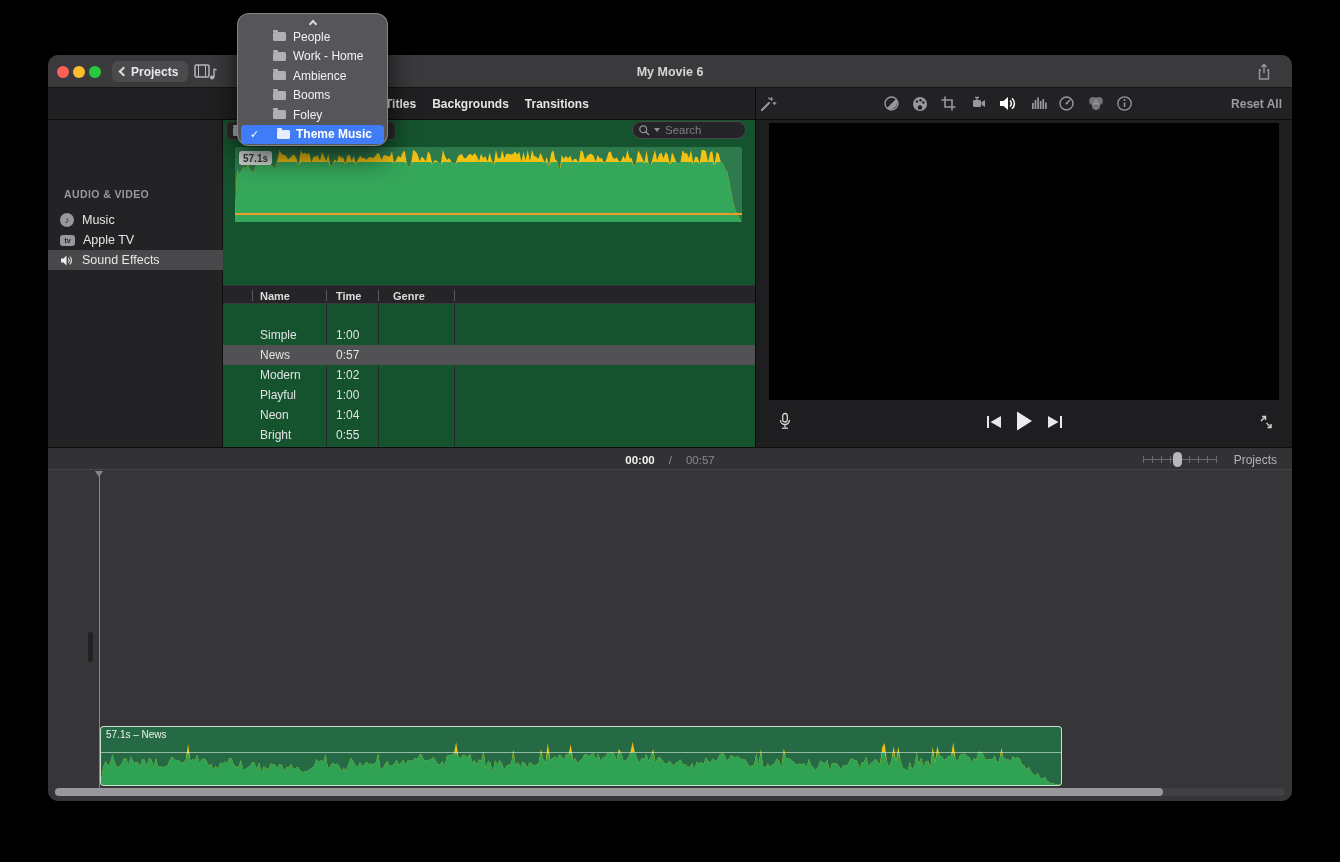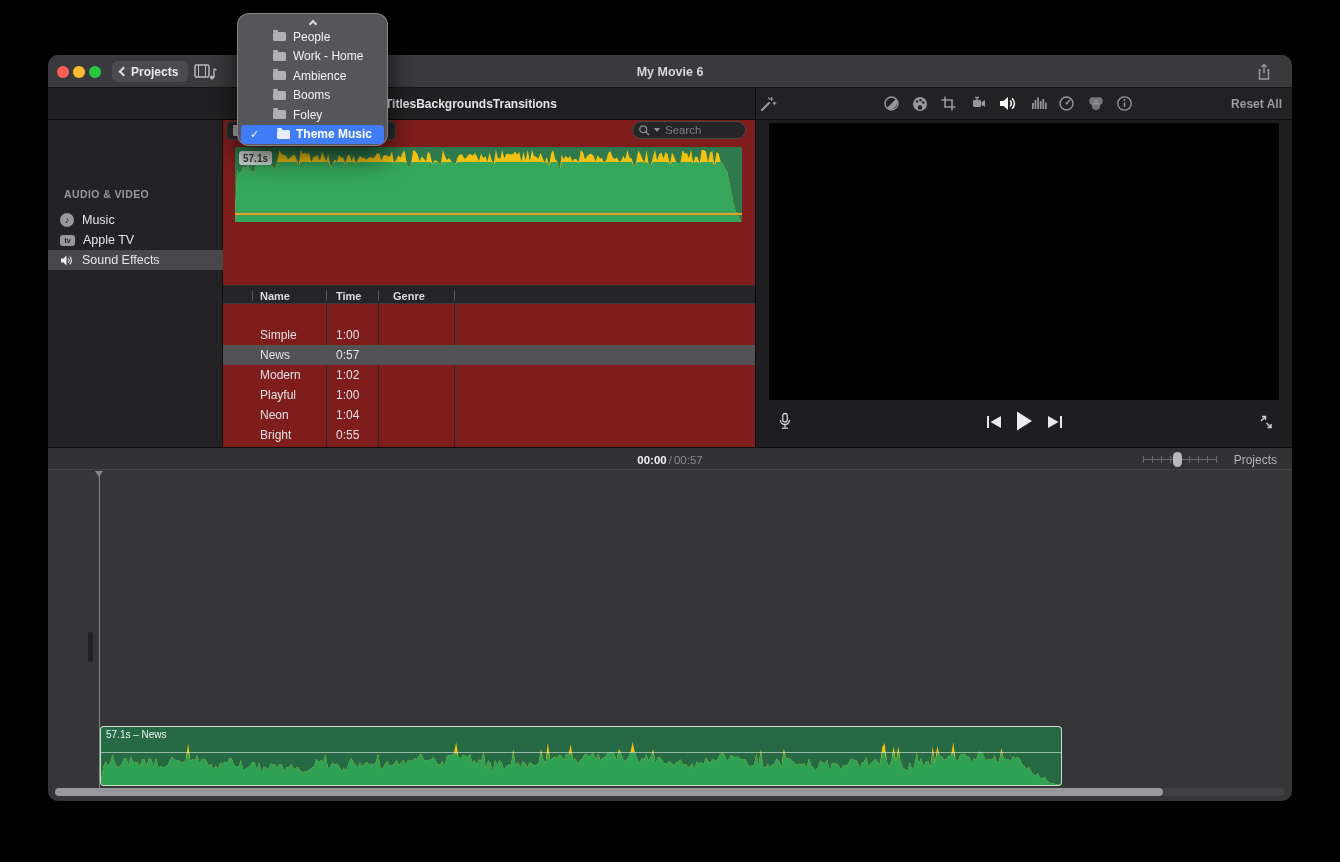--- a/index.html
+++ b/index.html
@@ -16,40 +16,40 @@
   #projectsBtn{position:absolute;left:64px;top:6px;height:21px;padding:0 10px 0 8px;border-radius:6px;
     background:#4b4b4e;color:#e8e8ea;font-size:12px;font-weight:700;display:flex;align-items:center;gap:4px;}
   .chevL{width:7px;height:7px;border-left:2px solid #dcdcde;border-bottom:2px solid #dcdcde;transform:rotate(45deg);margin-top:0px;}
   #mediaIcon{position:absolute;left:145px;top:7px;}
   #winTitle{position:absolute;left:0;right:0;top:0;height:33px;display:flex;align-items:center;justify-content:center;
     color:#d6d6d8;font-size:12.5px;font-weight:700;}
   #shareIcon{position:absolute;left:1207px;top:7px;}
 
   
   #tabstrip{position:absolute;left:0;top:33px;width:707px;height:32px;background:#202022;border-bottom:1px solid #0d0d0d;}
-  #tabs{position:absolute;left:337px;top:0;height:32px;display:flex;gap:0;align-items:center;}
+  #tabs{position:absolute;left:337px;top:0;height:32px;display:flex;gap:16px;align-items:center;}
   .tab{color:#e4e4e6;font-size:12px;font-weight:700;}
   #adjuststrip{position:absolute;left:707px;top:33px;width:537px;height:32px;background:#222224;
     border-bottom:1px solid #0d0d0d;border-left:1px solid #0b0b0b;}
   .aicon{position:absolute;top:7px;}
   #resetAll{position:absolute;right:10px;top:0;height:32px;display:flex;align-items:center;color:#9c9ca0;font-size:12px;font-weight:600;}
 
   
   #sidebar{position:absolute;left:0;top:65px;width:175px;height:327px;background:#232325;border-right:1px solid #0e0e0e;}
   #sbHeader{position:absolute;left:16px;top:68px;color:#98989c;font-size:10.5px;font-weight:700;letter-spacing:.4px;}
   .sbItem{position:absolute;left:0;width:175px;height:20px;display:flex;align-items:center;gap:8px;padding-left:12px;
     color:#e6e6e8;font-size:12.5px;}
   .sbItem.sel{background:#48484a;}
   .circleIcon{width:14px;height:14px;border-radius:50%;background:#98989c;color:#232325;display:flex;align-items:center;
     justify-content:center;font-size:9px;font-weight:700;}
   .tvIcon{width:15px;height:11px;border-radius:3px;background:#98989c;color:#232325;display:flex;align-items:center;
     justify-content:center;font-size:7px;font-weight:700;}
 
   
-  #listpane{position:absolute;left:175px;top:65px;width:532px;height:327px;background:#7f1d1d;}
+  #listpane{position:absolute;left:175px;top:65px;width:532px;height:327px;background:#14532d;}
   #popupSliver{position:absolute;left:3px;top:1px;width:170px;height:19px;background:#2a2a2c;border:1px solid #454547;border-radius:5px;}
   #searchField{position:absolute;left:409px;top:1px;width:114px;height:18px;background:#252527;border:1px solid #48484a;
     border-radius:9px;display:flex;align-items:center;padding-left:5px;gap:3px;}
   #searchField input{background:transparent;border:none;outline:none;color:#cfcfd2;font-size:11.5px;width:78px;
     font-family:"Liberation Sans",sans-serif;}
   #searchField input::placeholder{color:#7f7f84;}
   .chevDown{width:0;height:0;border-left:3px solid transparent;border-right:3px solid transparent;border-top:4px solid #8e8e93;}
 
   
   #previewBox{position:absolute;left:12px;top:27px;width:507px;height:75px;background:var(--wavePrevBg);border-radius:2px;overflow:hidden;padding-left:20px;}
@@ -68,21 +68,21 @@
   .cell{position:absolute;top:0;height:20px;display:flex;align-items:center;color:#e2e2e4;font-size:12px;}
   .cell.name{left:37px;} .cell.time{left:113px;}
 
   
   #viewerpane{position:absolute;left:707px;top:65px;width:537px;height:327px;background:#1e1e20;border-left:1px solid #0b0b0b;}
   #viewerBlack{position:absolute;left:13px;top:3px;width:510px;height:277px;background:#000;}
   .transIcon{position:absolute;top:292px;}
 
   
   #tltoolbar{position:absolute;left:0;top:392px;width:1244px;height:23px;background:#323234;border-top:1px solid #0e0e0e;border-bottom:1px solid #454547;}
-  #timecode{position:absolute;left:0;right:0;top:0;height:23px;display:flex;align-items:center;justify-content:center;gap:2px;font-size:11.5px;}
+  #timecode{position:absolute;left:0;right:0;top:0;height:23px;display:flex;align-items:center;justify-content:center;gap:14px;font-size:11.5px;}
   #tcCur{color:#f2f2f4;font-weight:700;} .tcDim{color:#8a8a8e;font-weight:400;}
   #zoomSlider{position:absolute;left:1095px;top:0;width:74px;height:23px;}
   #zoomSlider .rail{position:absolute;left:0;top:11px;width:74px;height:1px;background:#6a6a6e;}
   #zoomSlider .tick{position:absolute;top:8px;width:1px;height:7px;background:#6a6a6e;}
   #zoomThumb{position:absolute;left:30px;top:4px;width:9px;height:15px;border-radius:4.5px;background:#b9b9bd;}
   #settingsBtn{position:absolute;right:15px;top:0;height:23px;display:flex;align-items:center;color:#b4b4b8;font-size:12px;}
 
   
   #timeline{position:absolute;left:0;top:415px;width:1244px;height:331px;background:#363638;}
   #playhead{position:absolute;left:51px;top:1px;width:1px;height:320px;background:#85858a;}

